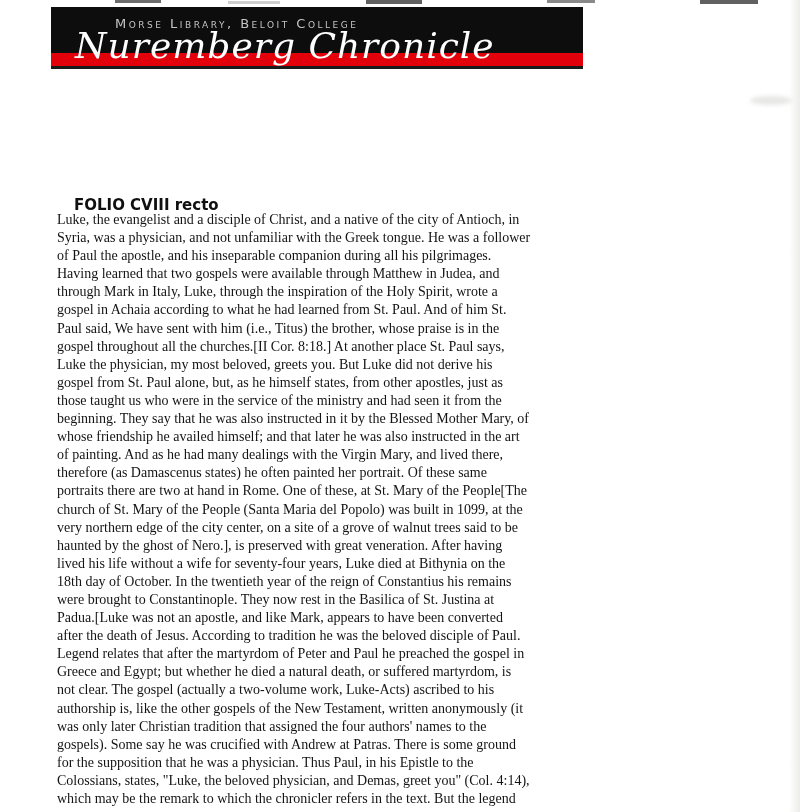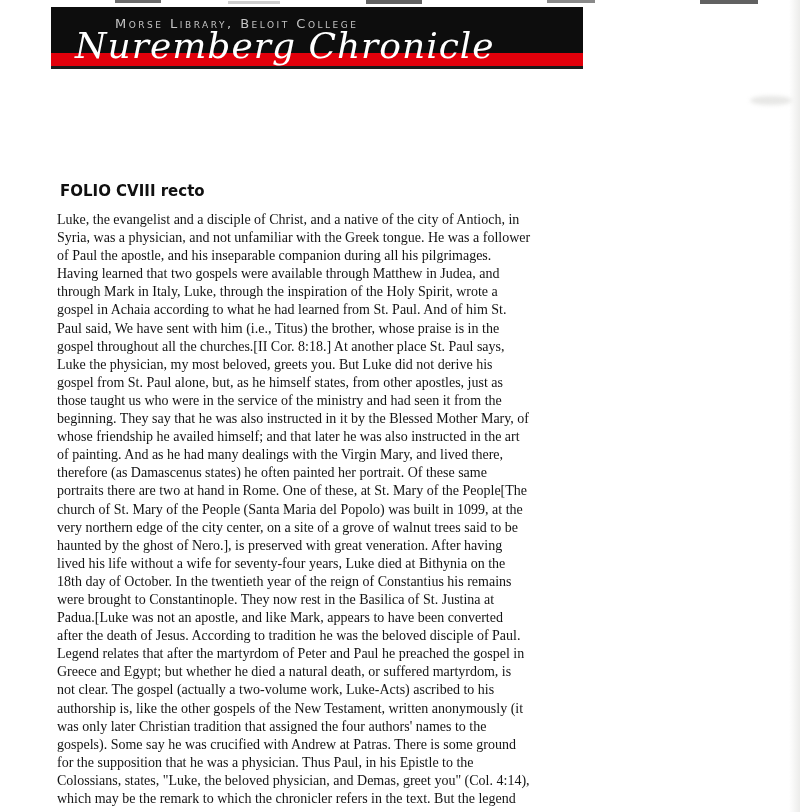--- a/index.html
+++ b/index.html
@@ -43,21 +43,21 @@
   .banner-stripe { height:13px; background:#e2000b; }
 
   
   .catalog-title { position:absolute; left:54px; top:104px; width:700px; margin:0;
     font-family:"Liberation Serif","DejaVu Serif",serif;
     font-weight:bold; font-size:13.5px; line-height:16px; color:#000000; }
   .section-heading { position:absolute; left:60px; top:129px; margin:0;
     font-family:"DejaVu Sans","Liberation Sans",sans-serif;
     font-size:13.5px; line-height:17px; letter-spacing:0.3px;
     color:#1c1cad; text-decoration:none; cursor:pointer; }
-  .folio-heading { position:absolute; left:56px; top:179px; margin:4px;
+  .folio-heading { position:absolute; left:56px; top:179px; margin:18px;
     font-family:"DejaVu Sans","Liberation Sans",sans-serif;
     font-weight:bold; font-size:15px; line-height:17px; color:#101010; }
   .article-text { position:absolute; left:55px; top:209px; width:660px; margin:2px;
     font-family:"Liberation Serif","DejaVu Serif",serif;
     font-size:14px; line-height:18.1px; color:#131313;
     white-space:pre-line; }
 </style>
 </head>
 <body>
 

